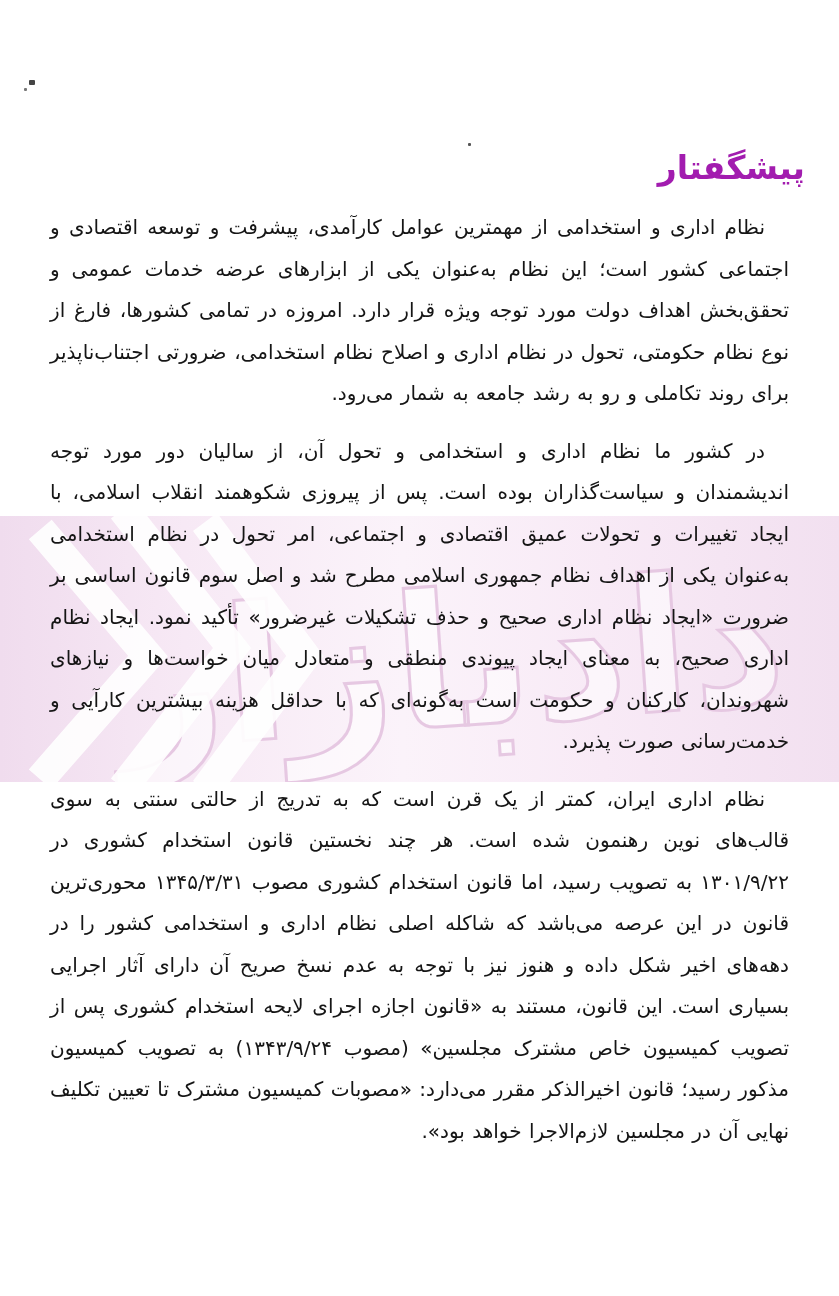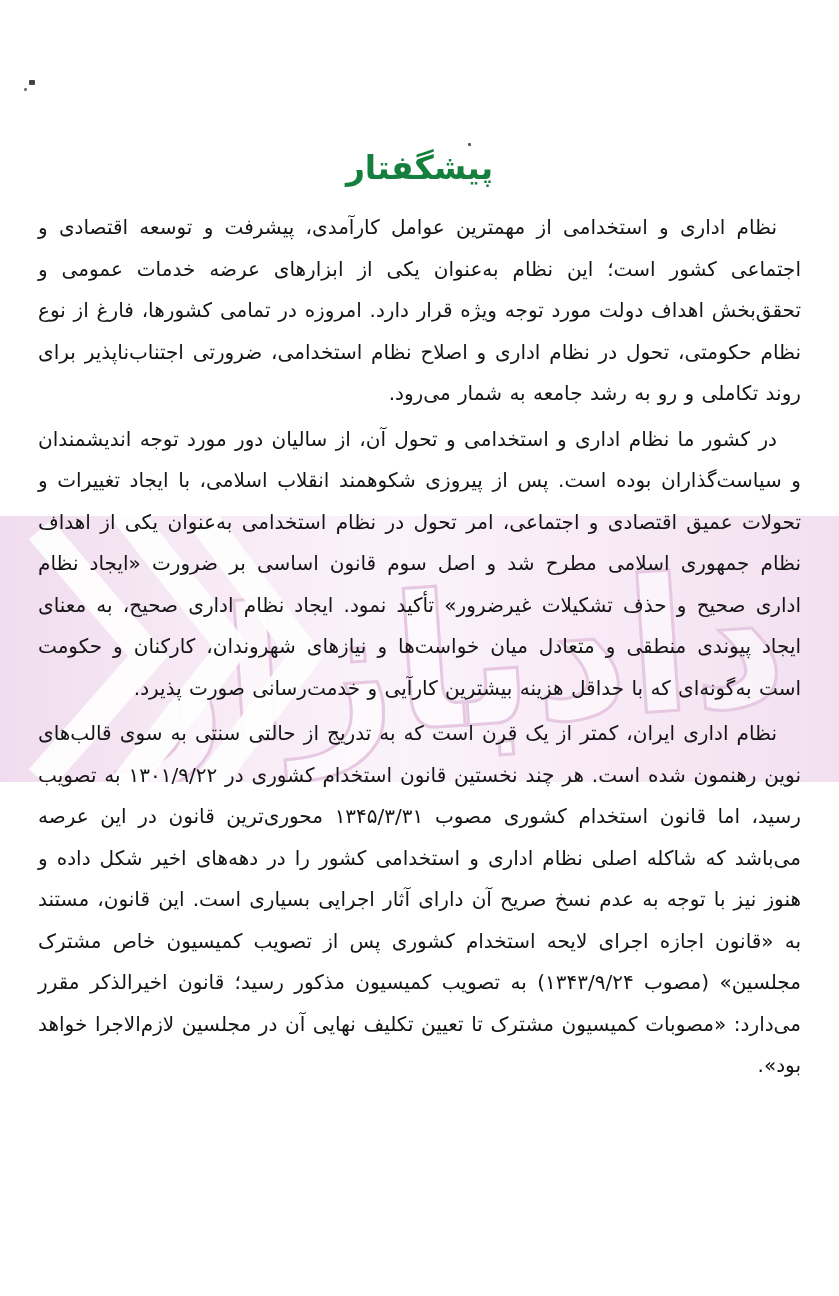--- a/index.html
+++ b/index.html
@@ -48,28 +48,28 @@
   .speck-3 { left: 468px; top: 143px; width: 3px; height: 3px; background:#555; }
 
   .content {
     position: relative;
     z-index: 1;
     padding: 148px 34px 0 34px;
     color: #151515;
   }
   .title {
     margin: 0 0 20px 0;
-    text-align: center;
+    text-align: right;
     font-size: 33px;
     font-weight: bold;
     letter-spacing: 0;
-    color: #15803d;
+    color: #a21caf;
   }
   .paragraphs p {
-    margin: 4px;
+    margin: 16px;
     font-size: 20px;
     line-height: 41.5px;
     text-align: justify;
     text-indent: 24px;
     word-spacing: 1px;
   }
 </style>
 </head>
 <body>
 

